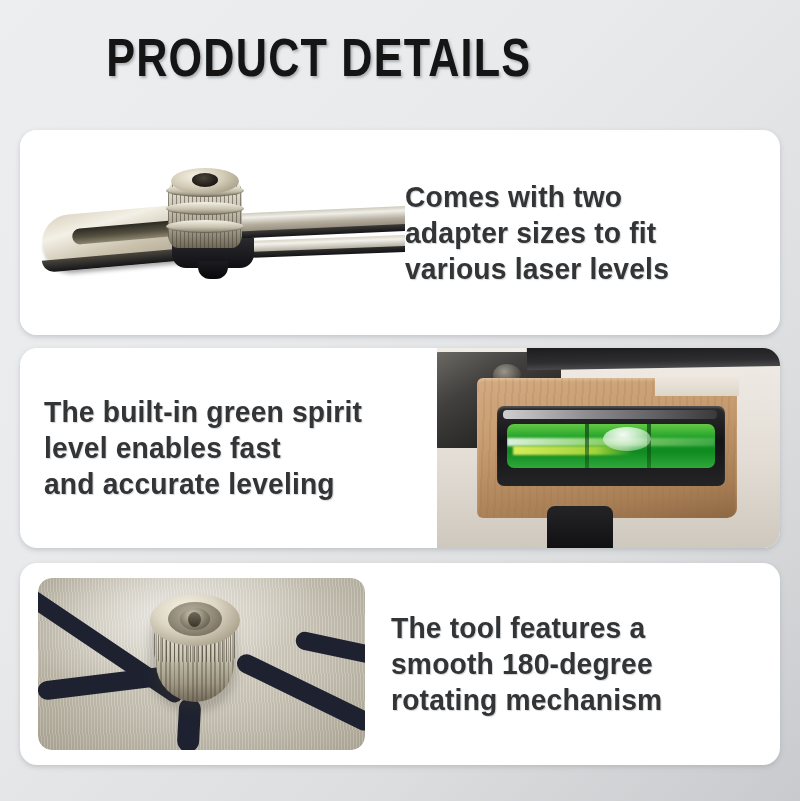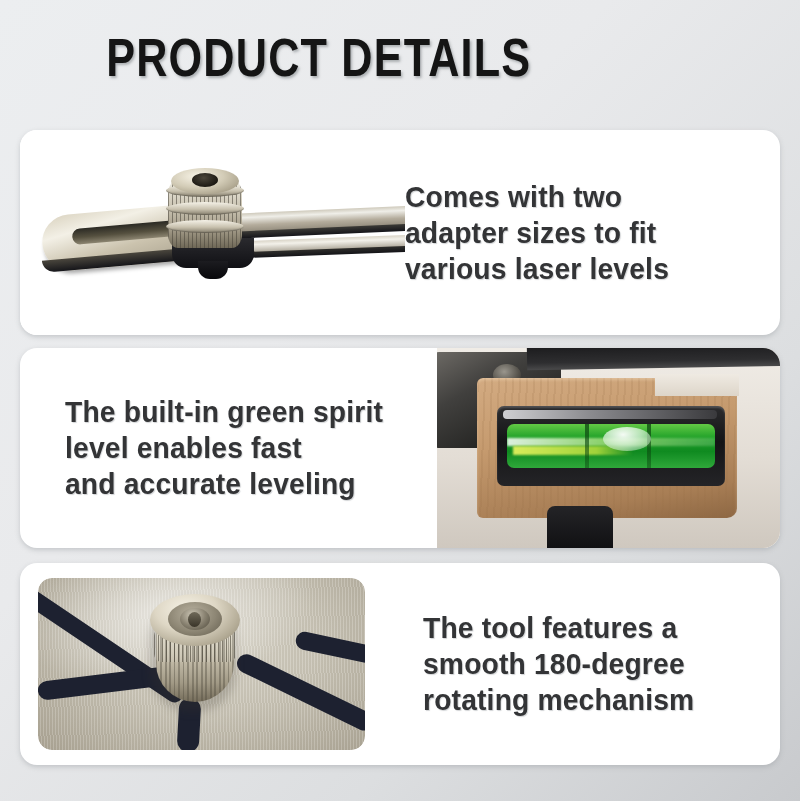--- a/index.html
+++ b/index.html
@@ -41,21 +41,21 @@
     background: #ffffff;
     border-radius: 17px;
     box-shadow: 0 2px 5px rgba(150,155,160,0.45);
     overflow: hidden;
   }
   #card-1 { top: 130px;  height: 205px; }
   #card-2 { top: 348px;  height: 200px; }
   #card-3 { top: 563px;  height: 202px; }
 
   .card-inner { display: flex; width: 100%; height: 100%; align-items: center; }
-  .card-inner.reverse { flex-direction: row-reverse; padding-left: 21px; }
+  .card-inner.reverse { flex-direction: row-reverse; }
 
   .media { position: relative; flex: 0 0 auto; overflow: hidden; }
   .copy  { flex: 1 1 auto; }
 
   .caption {
     font-family: "Liberation Sans Narrow", "Liberation Sans", sans-serif;
     font-weight: bold;
     font-size: 30px;
     line-height: 36px;
     color: #333436;
@@ -407,21 +407,21 @@
           <div class="c3-screw-shadow"></div>
           <div class="c3-barrel"></div>
           <div class="c3-knurl-band"></div>
           <div class="c3-head"></div>
           <div class="c3-head-inner"></div>
           <div class="c3-head-hole"></div>
           <div class="c3-head-pin"></div>
         </div>
       </div>
 
-      <div class="copy copy-right" style="padding-left:58px;">
+      <div class="copy copy-right" style="padding-left:26px;">
         <div class="caption">The tool features a
 smooth 180-degree
 rotating mechanism</div>
       </div>
 
     </div>
   </div>
 
 </div>
 

